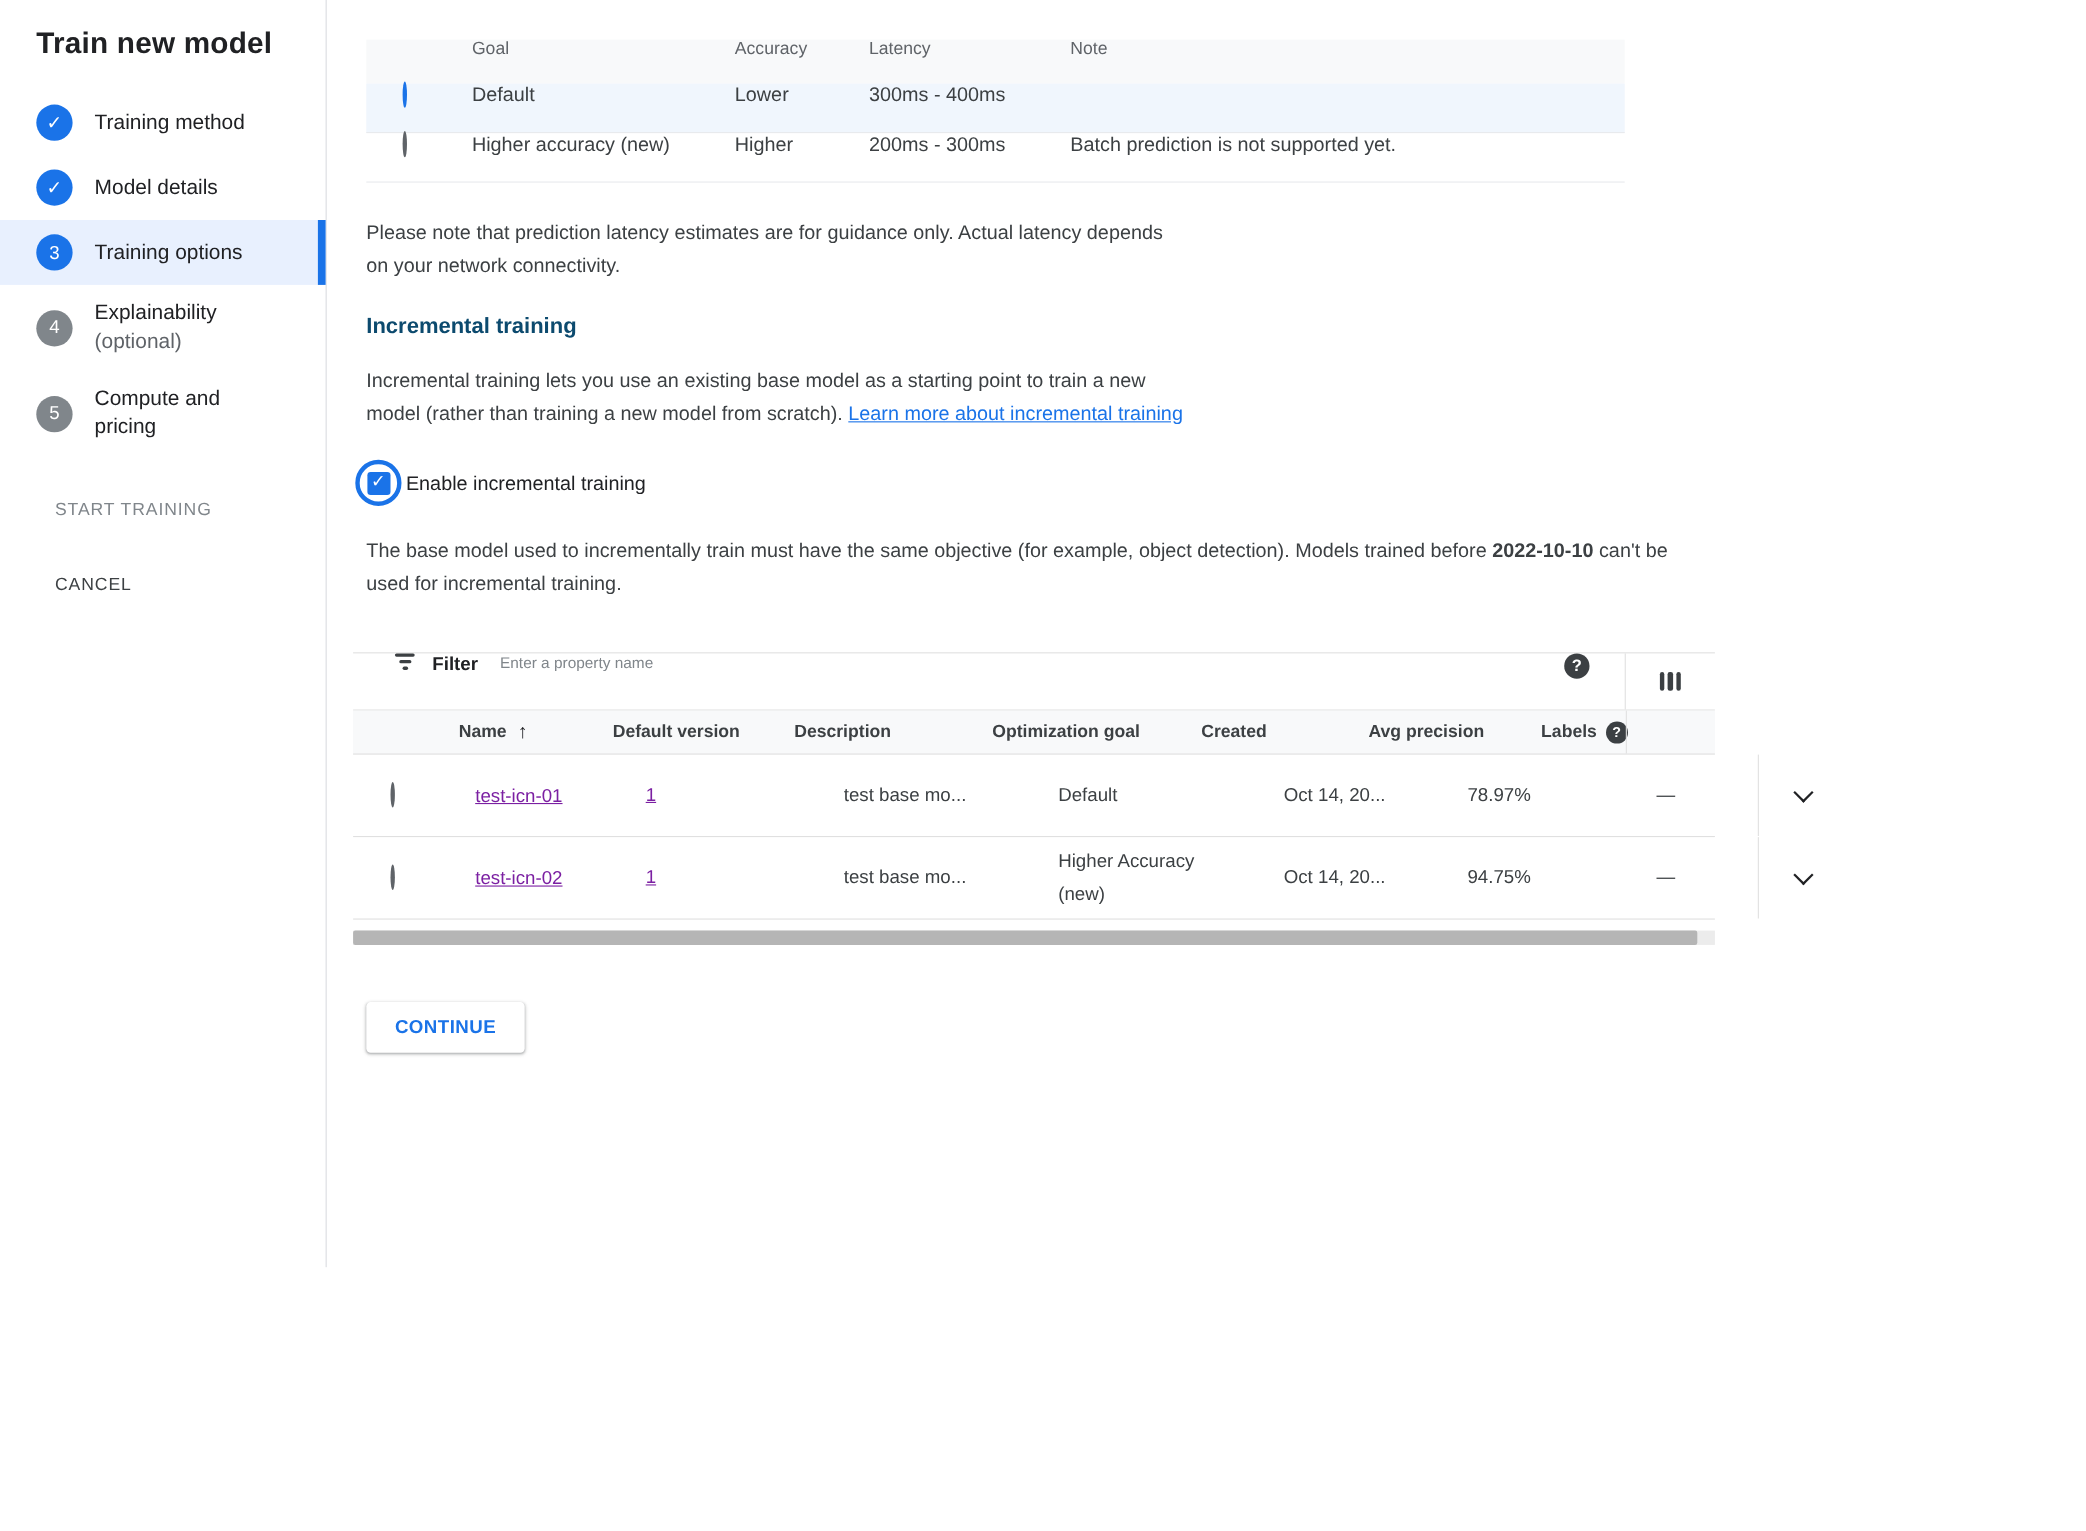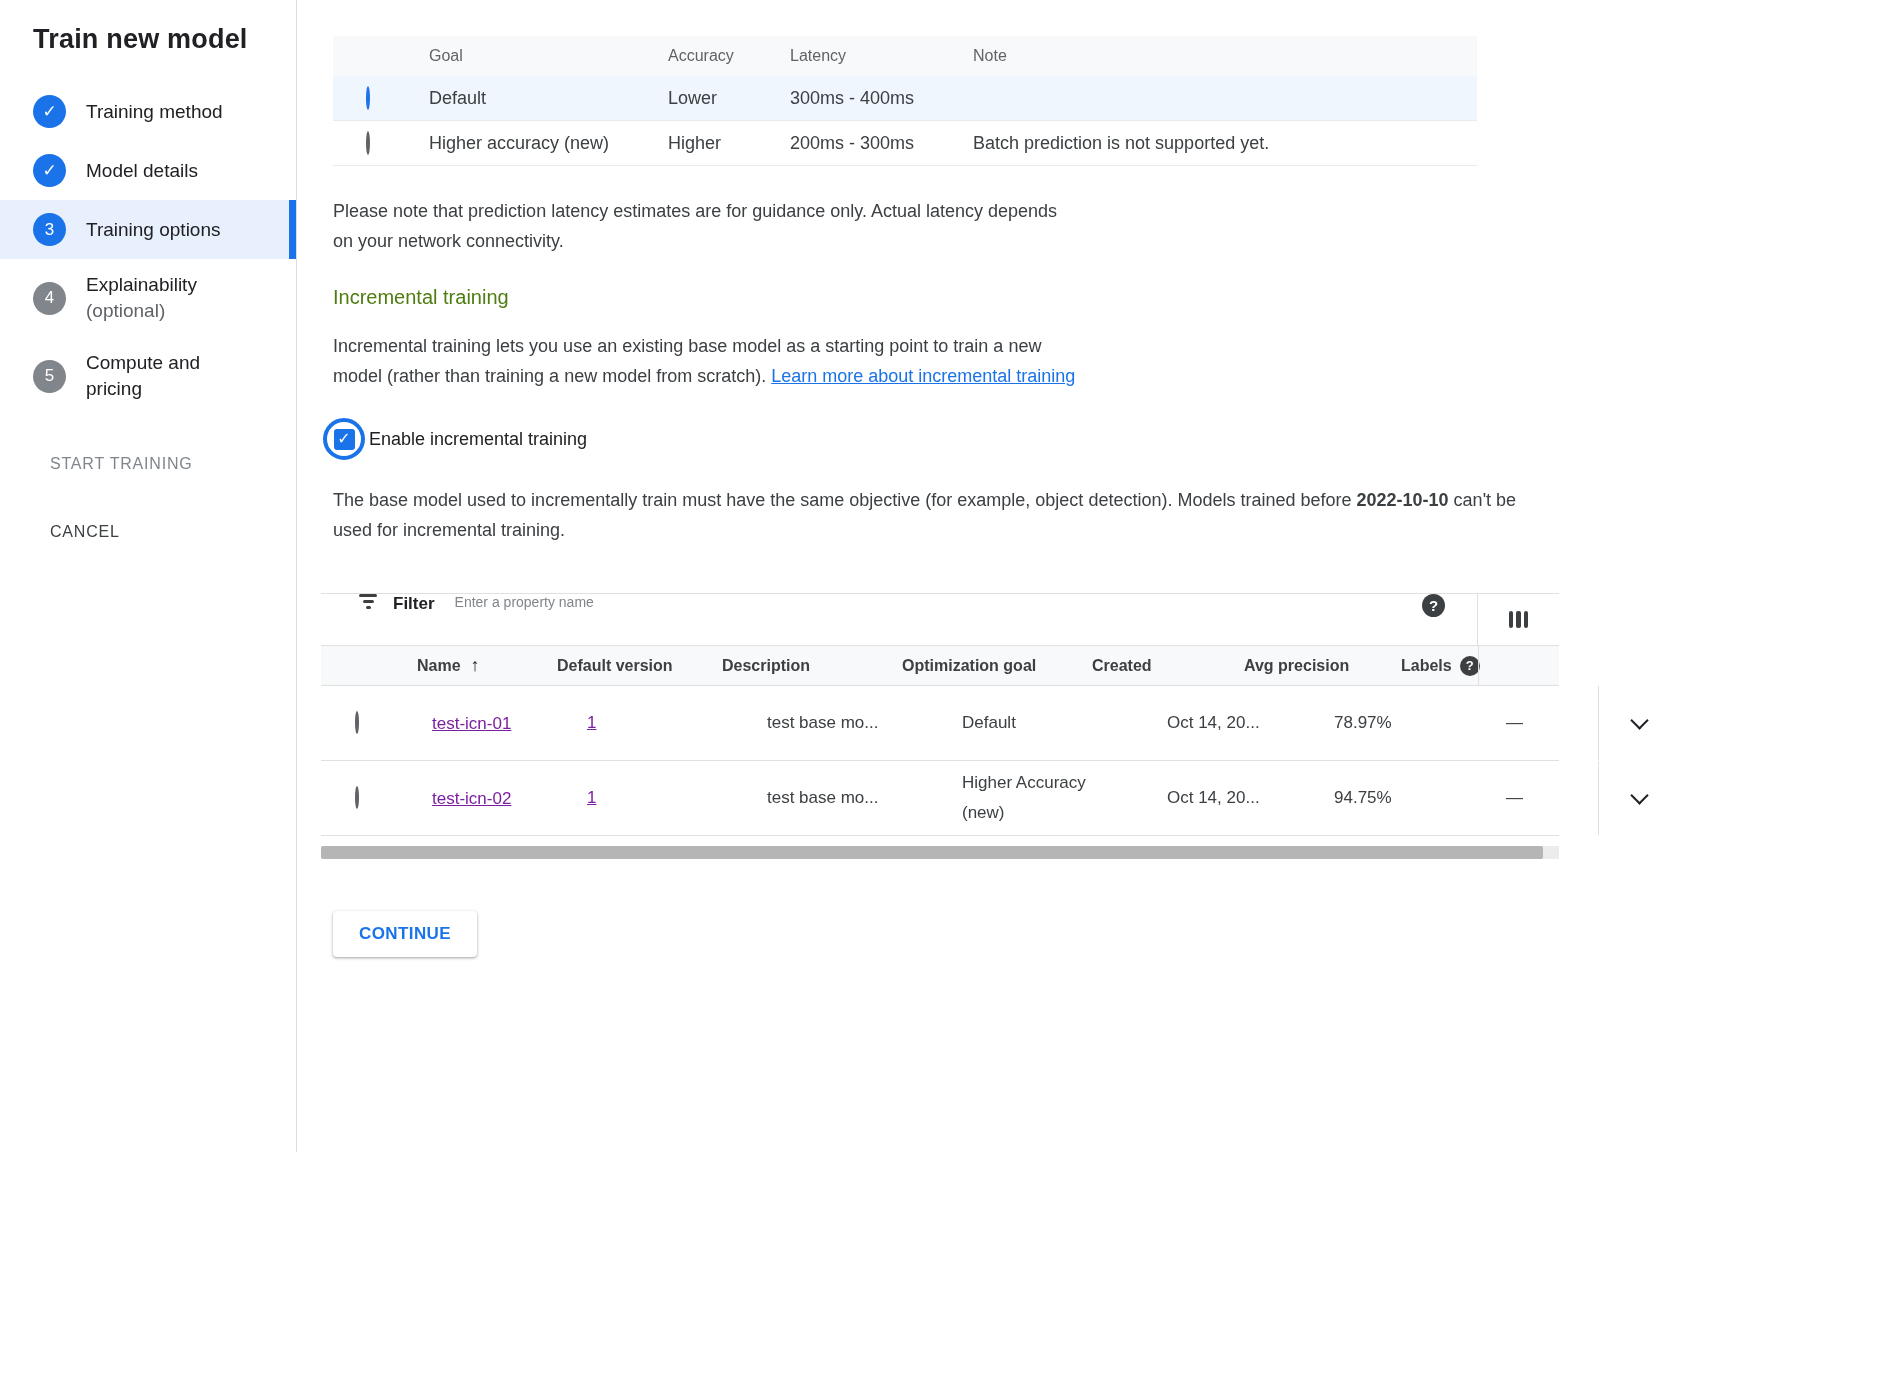--- a/index.html
+++ b/index.html
@@ -27,39 +27,39 @@
   .side-action { display:block; background:none; border:none; cursor:pointer;
     font-family:inherit; font-size:16px; font-weight:500; letter-spacing:.8px; }
   .start-training { margin:40px 0 0 50px; color:#80868b; }
   .cancel { margin:50px 0 0 50px; color:#3c4043; }
 
   
   .main { position:absolute; left:321px; top:0; width:1238px; }
 
   
   .goal-table { margin:36px 0 0 12px; width:1144px; }
-  .gt-row { display:flex; align-items:center; }
+  .gt-row { display:flex; align-items:flex-start; }
   .gt-head { height:40px; background:var(--header-bg,#f8f9fa); color:#5f6368; font-size:16px; }
   .gt-body { height:45px; font-size:18px; color:#3c4043; border-bottom:1px solid #e8eaed; }
   .gt-body.selected { background:var(--selected-row-bg,#f0f6fd); }
   .gt-c0 { width:96px; padding-left:33px; }
   .gt-c1 { width:239px; }
   .gt-c2 { width:122px; }
   .gt-c3 { width:183px; }
   .gt-c4 { flex:1; }
 
   .radio { width:20px; height:20px; border:2px solid #5f6368; border-radius:50%;
     background:#fff; position:relative; cursor:pointer; flex:none; }
   .radio.on { border-color:var(--accent-blue,#1a73e8); }
   .radio.on::after { content:""; position:absolute; inset:3px; border-radius:50%;
     background:var(--accent-blue,#1a73e8); }
 
   .body-text { margin:30px 0 0 12px; font-size:18px; line-height:30px; color:#3c4043; }
   .latency-note { max-width:732px; }
-  .section-heading { margin:30px 0 0 12px; font-size:20px; font-weight:normal; color:#4d7c0f; }
+  .section-heading { margin:30px 0 0 12px; font-size:20px; font-weight:bold; color:#0c4a6e; }
   .inc-desc { margin-top:22px; max-width:750px; }
   .link { color:var(--accent-blue,#1a73e8); text-decoration:underline; cursor:pointer; }
 
   .checkbox-row { margin:24px 0 0 2px; display:flex; align-items:center; height:48px; }
   .check-ring { width:42px; height:42px; border:4px solid var(--accent-blue,#1a73e8);
     border-radius:50%; display:flex; align-items:center; justify-content:center; cursor:pointer; flex:none; }
   .checkbox { width:21px; height:21px; background:var(--accent-blue,#1a73e8); border-radius:3px;
     color:#fff; font-size:16px; font-weight:bold; line-height:1;
     display:flex; align-items:center; justify-content:center; }
   .checkbox-label { margin-left:4px; font-size:18px; color:#202124; }

